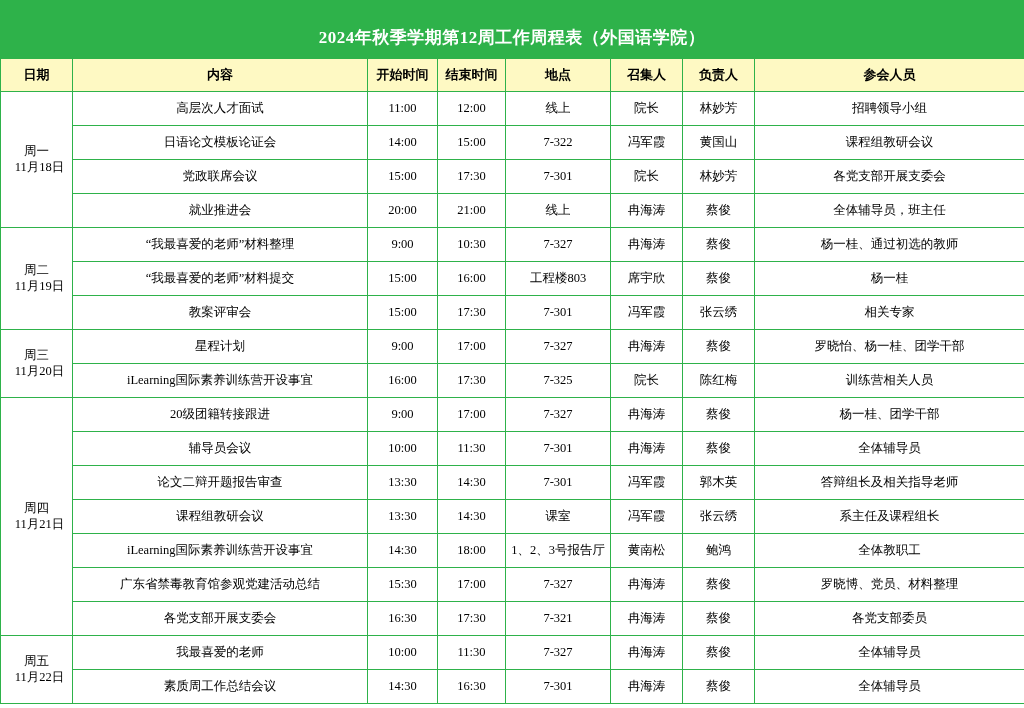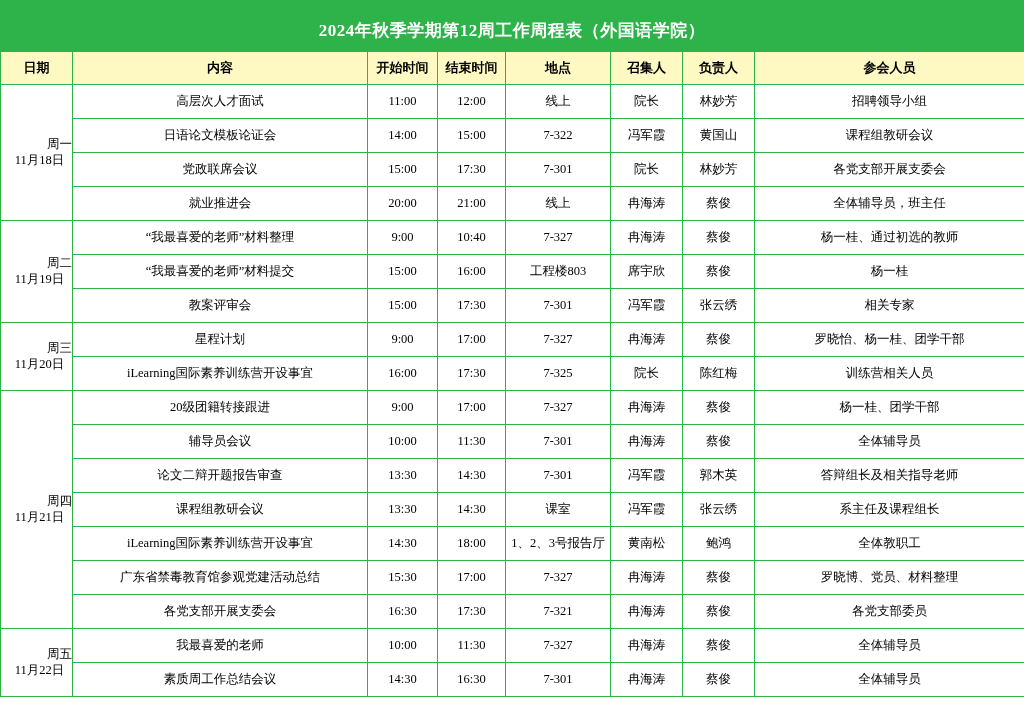--- a/index.html
+++ b/index.html
@@ -18,21 +18,21 @@
     width: 1024px;
     box-sizing: border-box;
   }
   .title-bar {
     background: #2eb24a;
     color: #ffffff;
     font-family: "Liberation Serif", "DejaVu Serif", serif;
     font-weight: bold;
     font-size: 17px;
     text-align: center;
-    padding: 19px 0 9px 0;
+    padding: 26px 0 9px 0;
     letter-spacing: 0.5px;
   }
   table.schedule {
     border-collapse: collapse;
     width: 1024px;
     table-layout: fixed;
   }
   table.schedule th,
   table.schedule td {
     border: 1px solid #2eb24a;
@@ -51,21 +51,21 @@
     font-weight: bold;
     height: 32px;
     font-size: 13px;
   }
   td.daycell {
     font-weight: normal;
     font-size: 12.5px;
     line-height: 1.5;
     white-space: normal;
   }
-  td.daycell .d1 { display: block; text-align: right; }
+  td.daycell .d1 { display: block; }
   td.daycell .d2 { display: block; margin-left: 6px; }
   td.content {
     font-size: 12.5px;
   }
   
   col.c-date    { width: 72px; }
   col.c-content { width: 295px; }
   col.c-start   { width: 70px; }
   col.c-end     { width: 68px; }
   col.c-place   { width: 105px; }
@@ -144,21 +144,21 @@
           <td>蔡俊</td>
           <td>全体辅导员，班主任</td>
         </tr>
         <tr>
           <td class="daycell" rowspan="3">
             <span class="d1">周二</span>
             <span class="d2">11月19日</span>
           </td>
           <td class="content">“我最喜爱的老师”材料整理</td>
           <td>9:00</td>
-          <td>10:40</td>
+          <td>10:30</td>
           <td>7-327</td>
           <td>冉海涛</td>
           <td>蔡俊</td>
           <td>杨一桂、通过初选的教师</td>
         </tr>
         <tr>
           <td class="content">“我最喜爱的老师”材料提交</td>
           <td>15:00</td>
           <td>16:00</td>
           <td>工程楼803</td>

